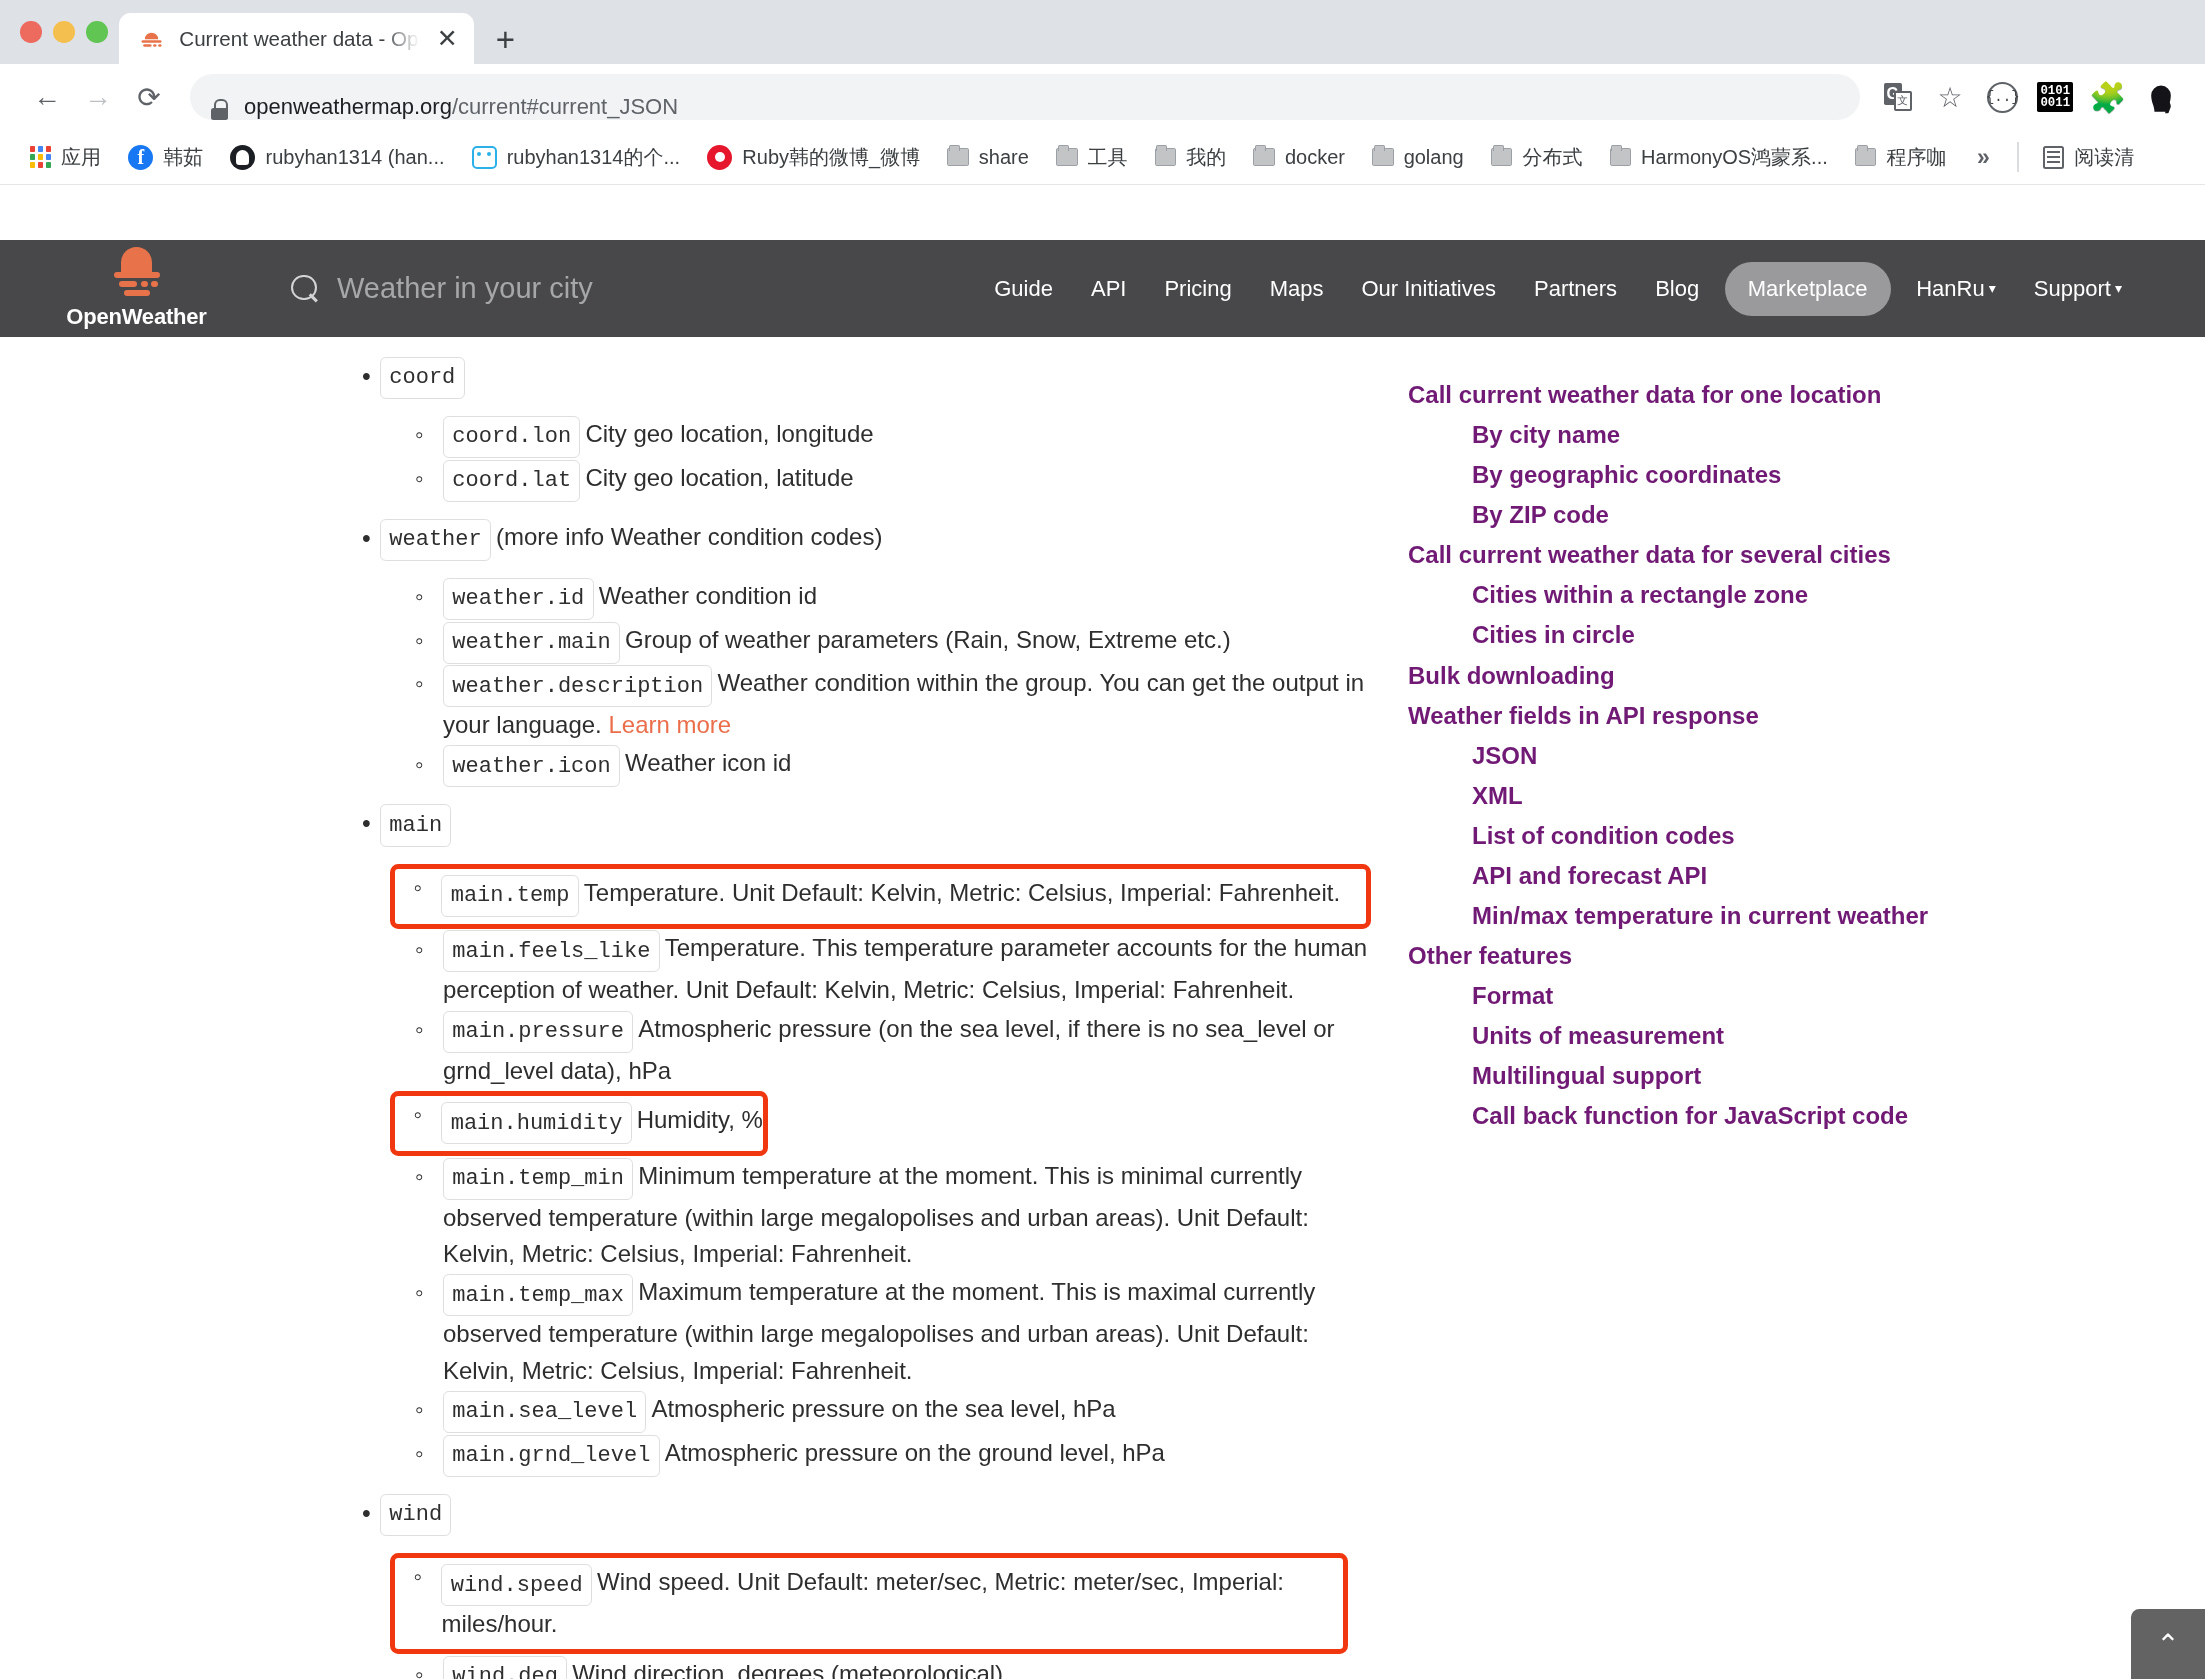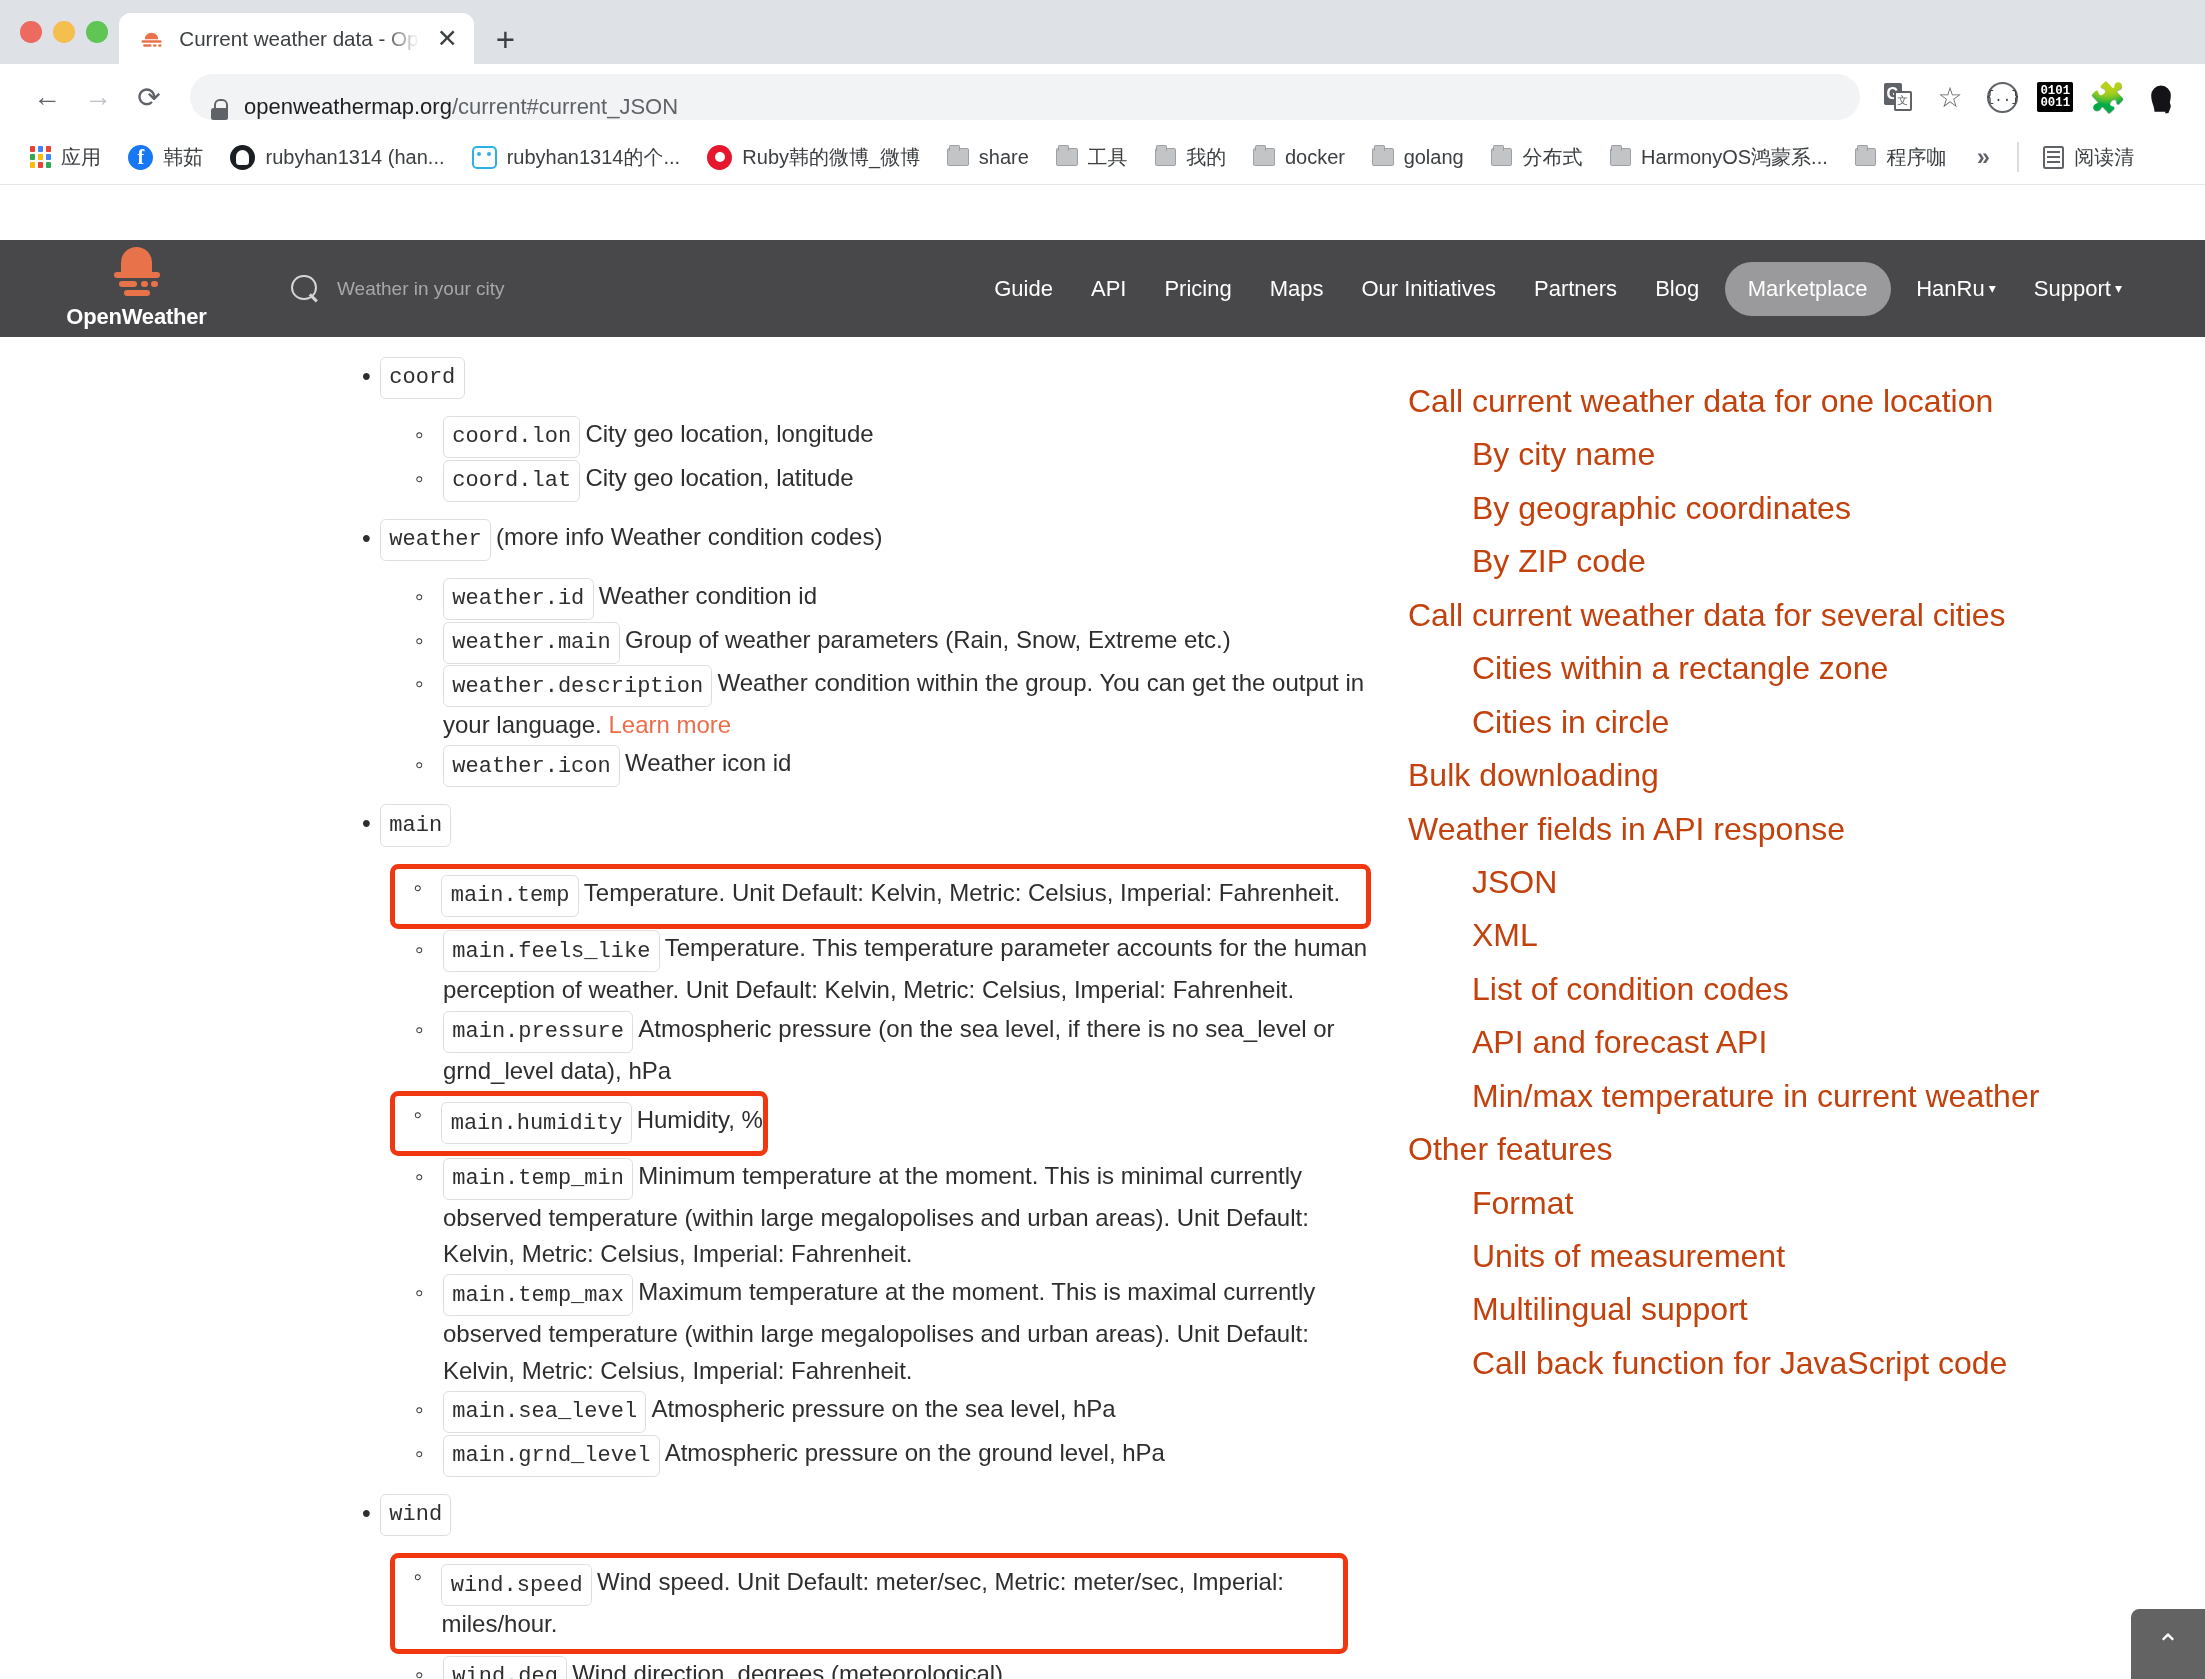--- a/index.html
+++ b/index.html
@@ -154,21 +154,21 @@
   .sun .b4 { position: absolute; left: 37px; top: 34px; width: 6.6px; height: 5.8px; background: #e8734a; border-radius: 3.3px; }
   .sun .b5 { position: absolute; left: 10px; top: 43px; width: 26.4px; height: 5.8px; background: #e8734a; border-radius: 3.3px; }
   .ow-logo-text { color: #fff; font-size: 22px; font-weight: bold; margin-top: 11.6px; letter-spacing: -0.2px; }
 
   .ow-search { display: flex; align-items: center; gap: 18px; margin-left: 76px; width: 529px; cursor: text; }
   .mag { width: 28px; height: 28px; position: relative; flex: 0 0 auto; }
   .mag::before { content: ""; position: absolute; left: 0; top: 0; width: 21.5px; height: 21.5px;
                  border: 2.5px solid #d3d4d6; border-radius: 50%; }
   .mag::after { content: ""; position: absolute; right: 1.7px; bottom: 0; width: 10px; height: 2.5px;
                 background: #d3d4d6; transform: rotate(45deg); transform-origin: right; }
-  .ow-search-ph { color: #a6a7a9; font-size: 19px; }
+  .ow-search-ph { color: #a6a7a9; font-size: 29px; }
 
   .ow-nav { display: flex; align-items: center; gap: 0; margin-left: auto; padding-right: 64px; }
   .ow-nav a {
     color: #fff; font-size: 22px; text-decoration: none; padding: 0 19px; white-space: nowrap; cursor: pointer;
   }
   .ow-nav a.pill {
     background: #9a9a9c; border-radius: 30px; padding: 14px 23px; margin: 0 6.6px;
   }
   .caret { font-size: 14px; margin-left: 4.1px; display: inline-block; vertical-align: 2.5px; }
 
@@ -195,22 +195,22 @@
     display: inline-block; margin-right: 5px; vertical-align: baseline;
   }
   .desc { color: #2e2e2e; }
   a.inline-link { color: #eb6e4b; text-decoration: none; cursor: pointer; }
 
   li.hl { border: 5px solid #f0370f; border-radius: 8.3px; padding-top: 6.6px; padding-bottom: 6.6px;
           margin-left: -6.6px; padding-left: 53px; margin-bottom: 5px; }
   li.hl::before { left: 25px; top: 10.7px; }
 
   .side-link {
-    display: block; color: #c2410c; font-size: 32px; line-height: 1.67;
-    text-decoration: none; cursor: pointer; white-space: nowrap;
+    display: block; color: #701a75; font-size: 24px; line-height: 1.67;
+    text-decoration: none; cursor: pointer; white-space: nowrap; font-weight: bold;
   }
   .side-link.sub { padding-left: 64px; }
 
   .scroll-top {
     position: absolute; right: 0px; bottom: 0px; width: 74px; height: 71px;
     background: #636363; border-radius: 8.3px 0 0 0;
     display: flex; align-items: center; justify-content: center; cursor: pointer;
   }
   .scroll-top span { color: #fff; font-size: 28px; line-height: 1; }
 </style>

